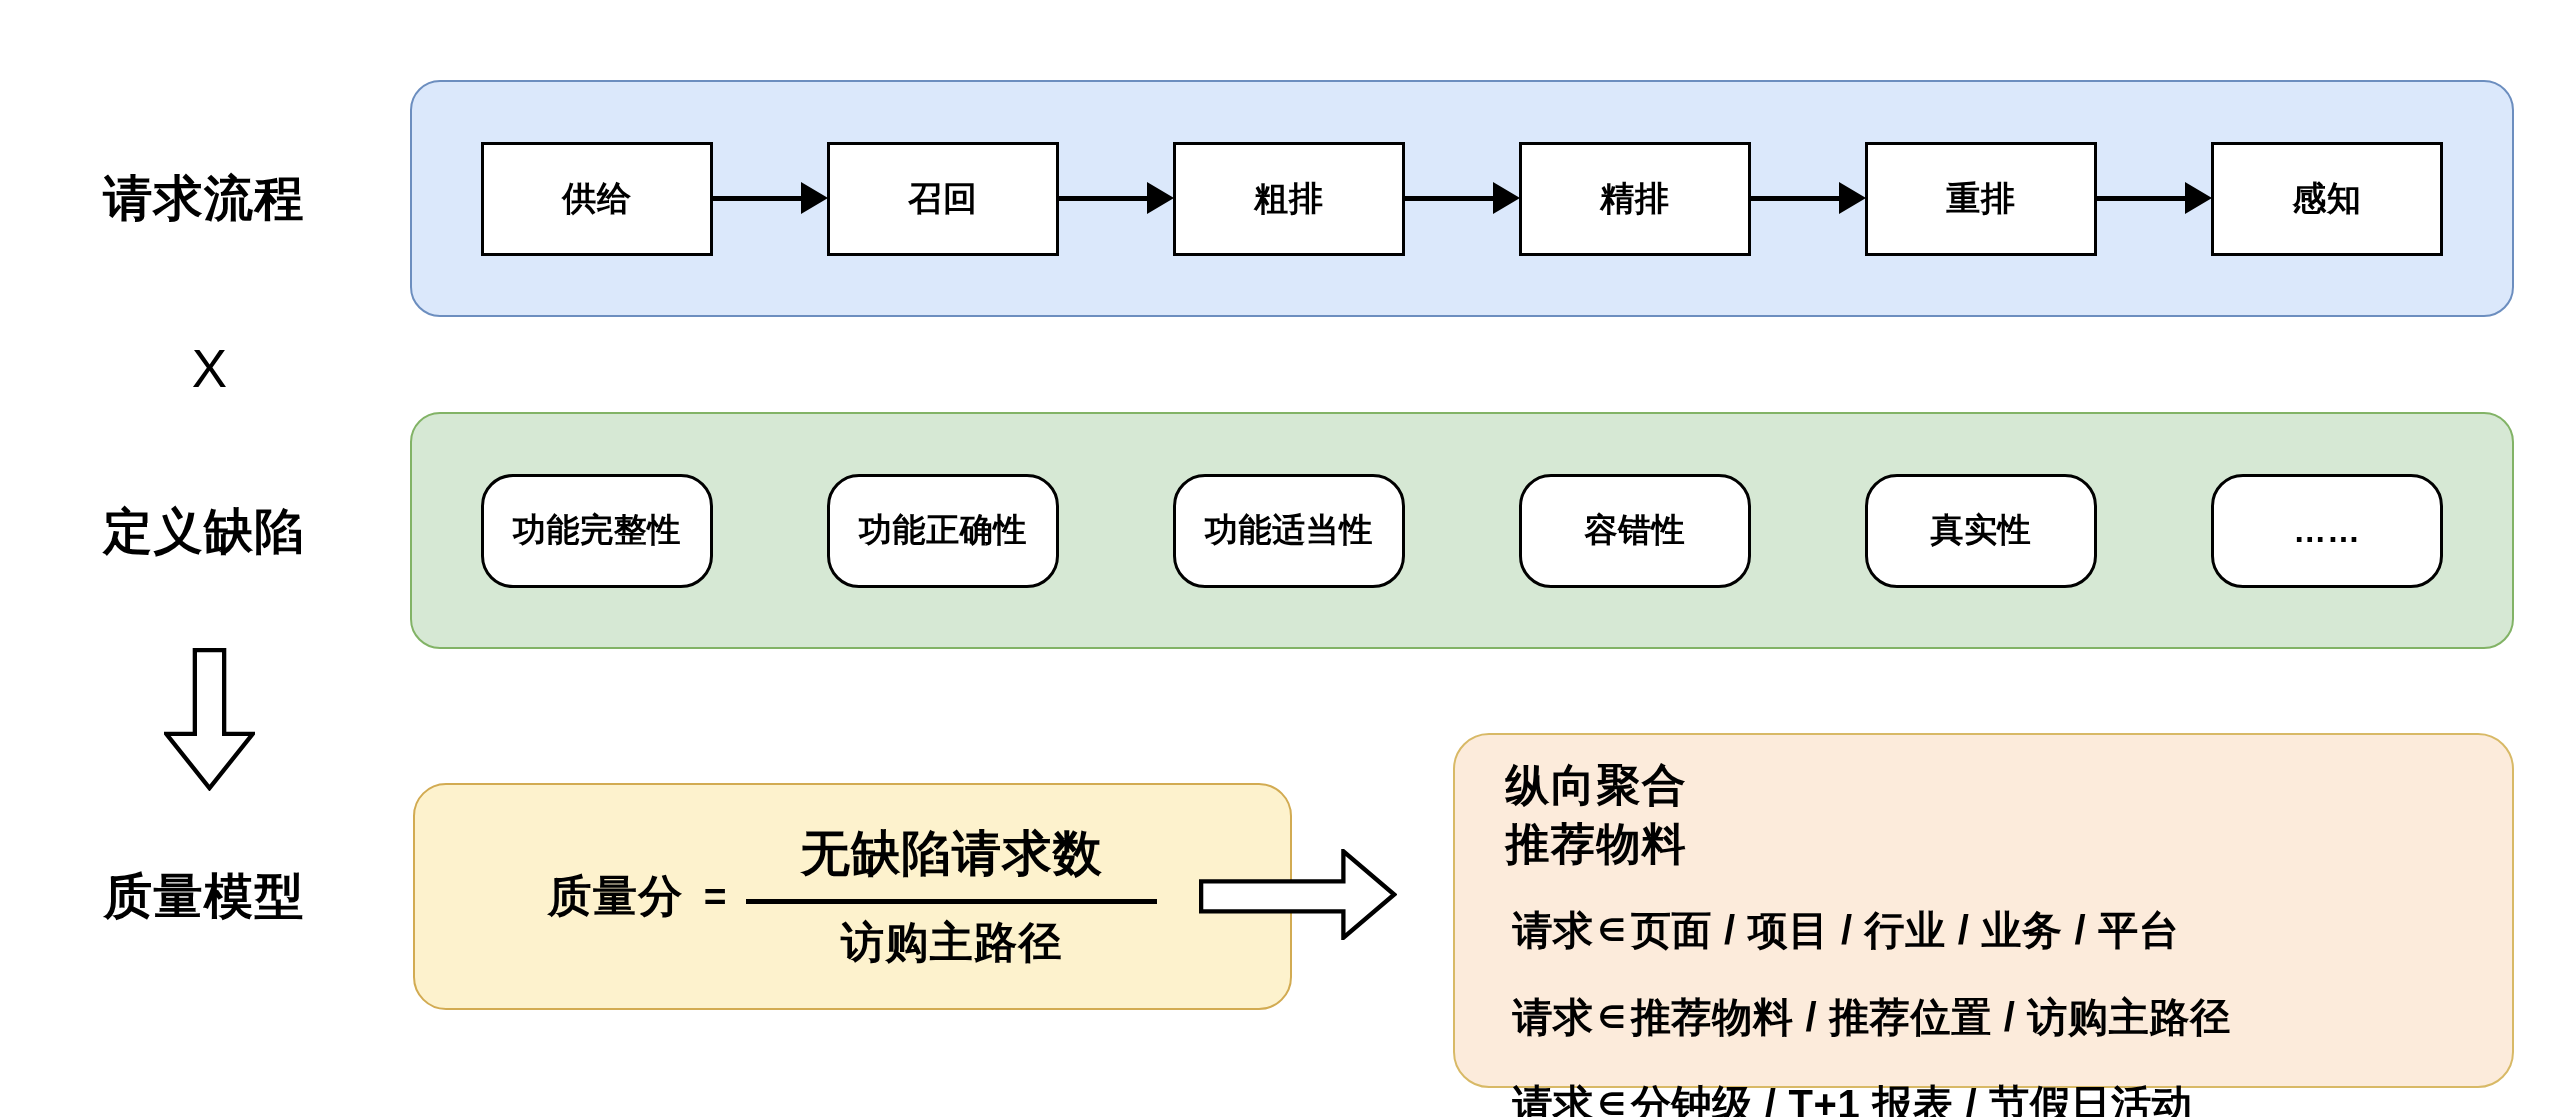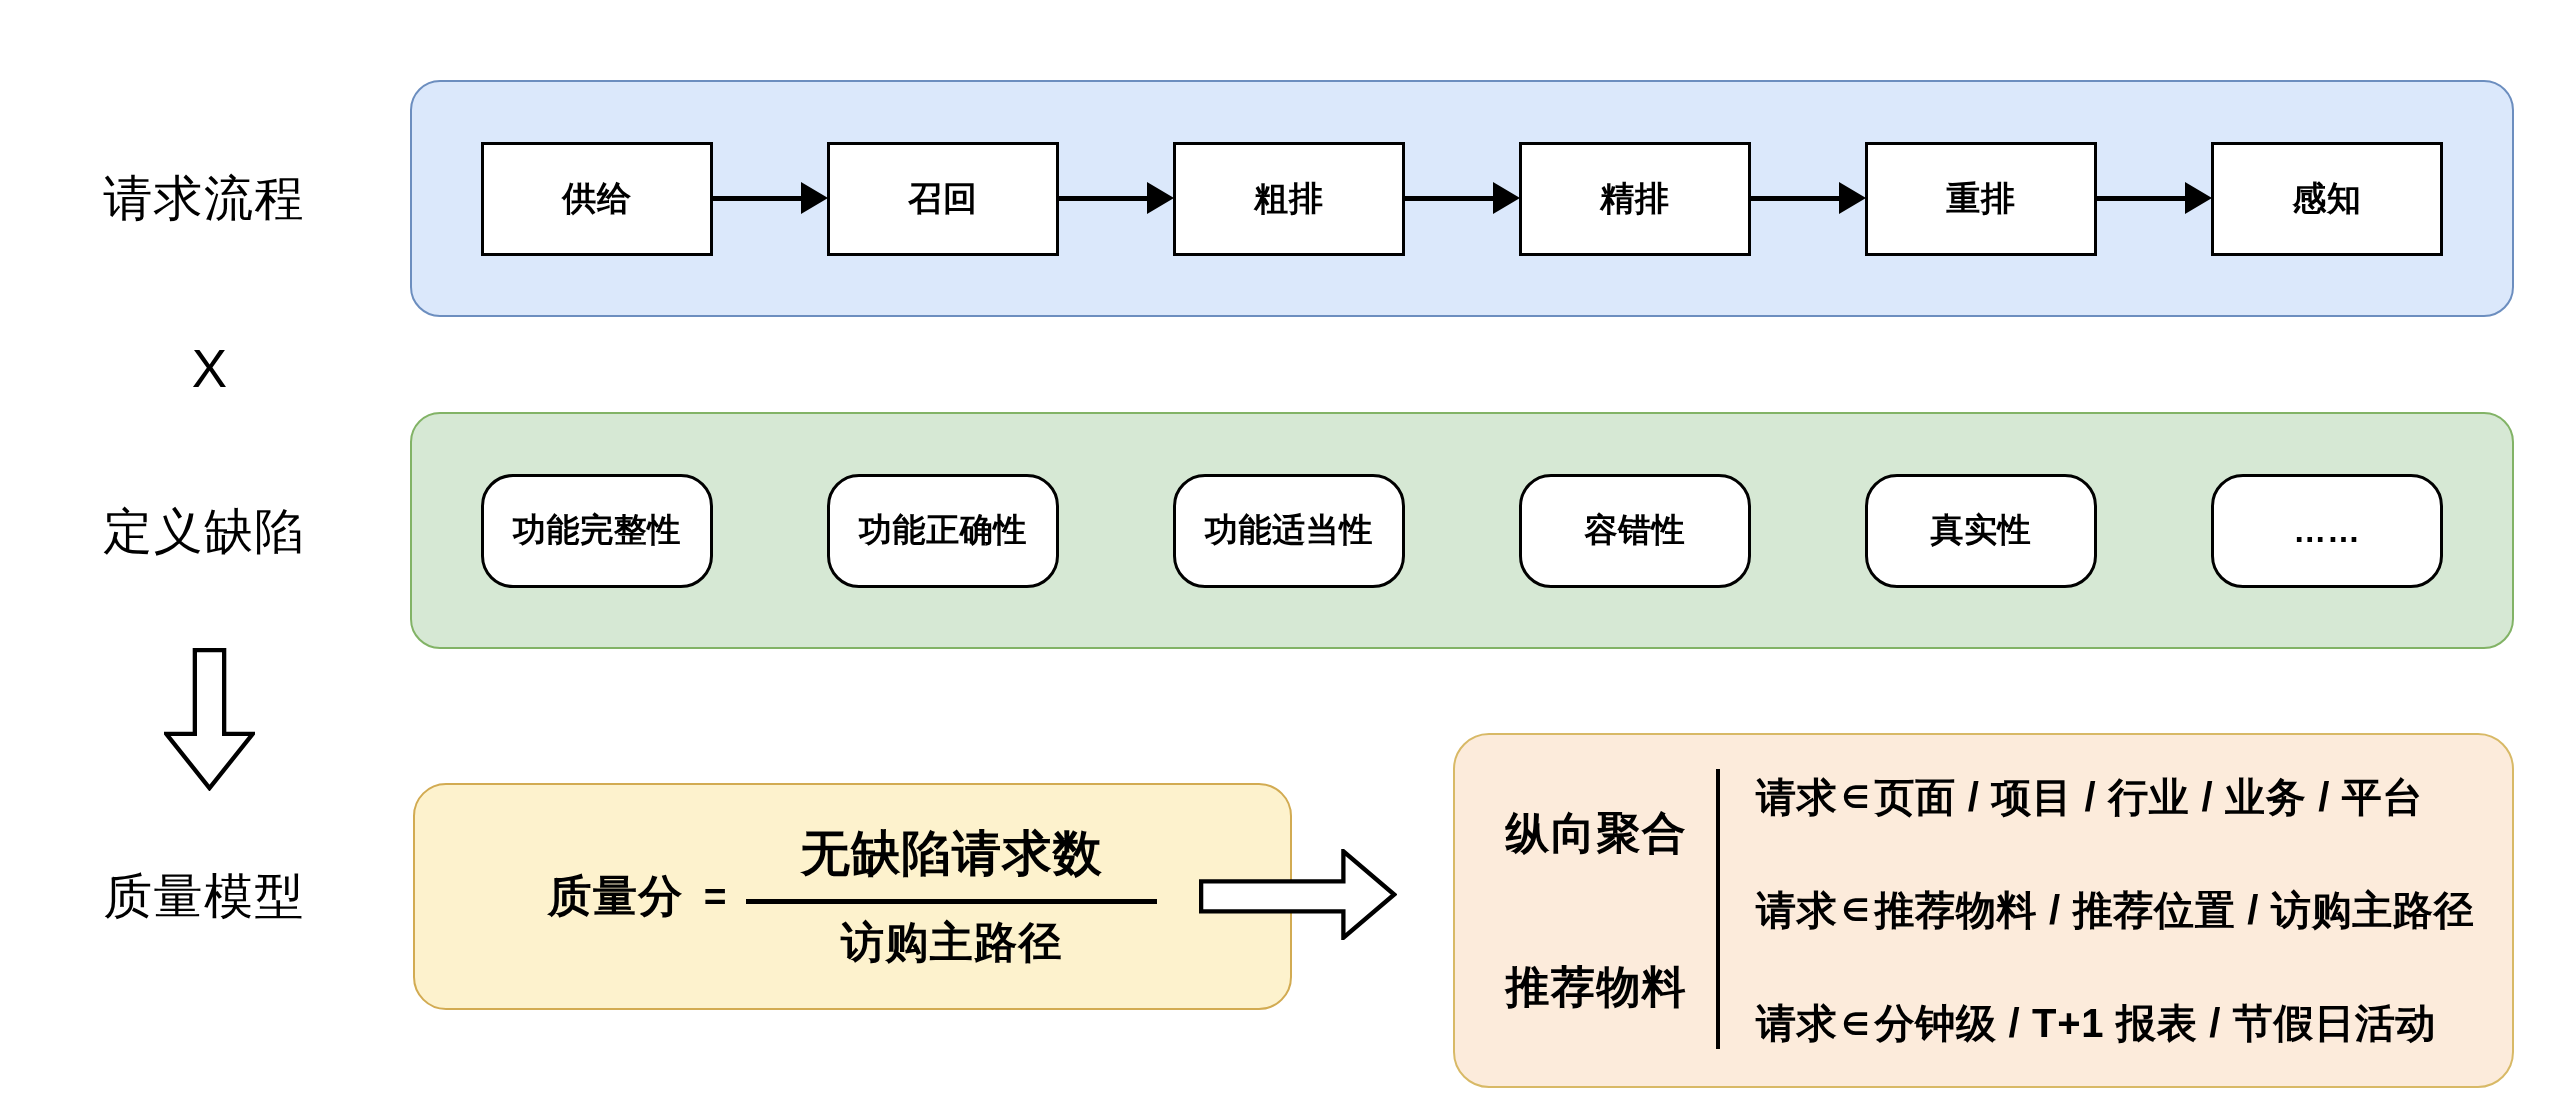--- a/index.html
+++ b/index.html
@@ -9,21 +9,21 @@
     --orange-fill:#fcebdb; --orange-border:#d8b966;
     --ink:#000000; --paper:#ffffff;
   }
   *{box-sizing:border-box; margin:0; padding:0;}
   html,body{width:2576px;height:1118px;background:var(--paper);overflow:hidden;}
   body{font-family:"Liberation Sans","DejaVu Sans",sans-serif;color:var(--ink);}
   #canvas{position:relative;width:2576px;height:1118px;background:var(--paper);}
 
   
   .side-label{position:absolute;left:86px;width:236px;text-align:center;
-    font-size:49px;font-weight:400;line-height:49px;letter-spacing:1.4px;}
+    font-size:49px;font-weight:700;line-height:49px;letter-spacing:1.4px;}
   .side-label.l1{top:174px;}
   .side-label.l2{top:507px;}
   .side-label.l3{top:872px;}
   .mult{position:absolute;left:181px;top:342px;width:57px;text-align:center;
     font-size:53px;font-weight:500;line-height:53px;}
 
   
   .band{position:absolute;left:410px;width:2104px;height:237px;border-radius:30px;
     display:flex;align-items:center;padding:0 69px;}
   .band.blue{top:80px;background:var(--blue-fill);border:2.9px solid var(--blue-border);}
@@ -54,21 +54,21 @@
   .formula-lhs{font-size:44px;font-weight:700;letter-spacing:1.4px;}
   .formula-eq{font-size:39px;font-weight:700;}
   .fraction{display:flex;flex-direction:column;align-items:center;}
   .frac-num{font-size:49px;font-weight:700;letter-spacing:1.4px;margin-bottom:11.4px;}
   .frac-bar{width:411px;height:5px;background:#000;}
   .frac-den{font-size:43px;font-weight:700;letter-spacing:1.4px;margin-top:10px;}
 
   
   .agg-card{position:absolute;left:1453px;top:733px;width:1061px;height:355px;
     background:var(--orange-fill);border:2.9px solid var(--orange-border);border-radius:36px;
-    display:flex;padding:21.4px 29px 21.4px 21.4px;}
+    display:flex;flex-direction:column;padding:21.4px 29px 21.4px 21.4px;}
   .agg-labels{width:240px;display:flex;flex-direction:column;justify-content:space-around;}
   .agg-label{font-size:44px;font-weight:700;text-align:center;letter-spacing:1.4px;white-space:nowrap;}
   .agg-divider{width:3.6px;background:#000;margin:13px 0 15.7px 0;}
   .agg-texts{flex:1;display:flex;flex-direction:column;justify-content:space-around;padding-left:36px;gap:32px;}
   .agg-text{font-size:40px;font-weight:700;white-space:nowrap;letter-spacing:0.7px;}
   .elem-of{font-size:31px;font-weight:600;padding:0 4.3px;position:relative;top:-2.9px;}
 </style>
 </head>
 <body>
 

